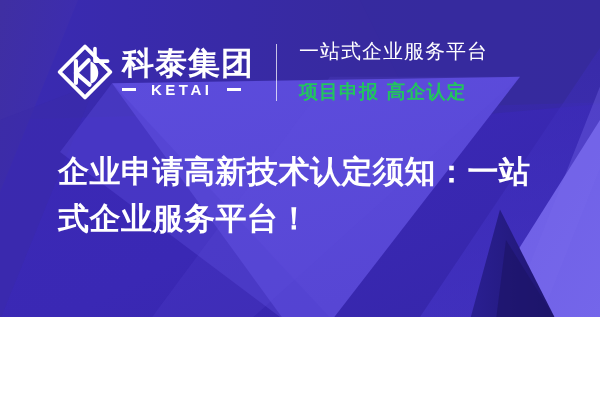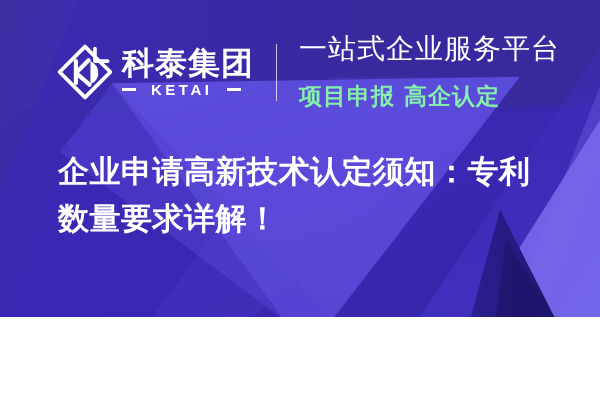--- a/index.html
+++ b/index.html
@@ -103,33 +103,33 @@
 
   .tagline-block {
     display: flex;
     flex-direction: column;
     justify-content: center;
     height: 64px;
   }
 
   .tagline-main {
     font-family: Liberation Sans, sans-serif;
-    font-size: 28px;
+    font-size: 20px;
     font-weight: 300;
     color: #ffffff;
     letter-spacing: 1px;
     line-height: 1.12;
     white-space: nowrap;
   }
 
   .tagline-sub {
     font-family: "DejaVu Serif", "Liberation Serif", serif;
-    font-size: 23px;
-    font-weight: 700;
-    color: #86efac;
+    font-size: 19px;
+    font-weight: 700;
+    color: #22c55e;
     letter-spacing: 1px;
     line-height: 1.25;
     margin-top: 18px;
     white-space: nowrap;
   }
 
   
   .headline {
     position: absolute;
     left: 58px;
@@ -241,16 +241,16 @@
     </div>
 
     <div class="divider"></div>
 
     <div class="tagline-block">
       <div class="tagline-main">一站式企业服务平台</div>
       <div class="tagline-sub">项目申报 高企认定</div>
     </div>
   </div>
 
-  <div class="headline">企业申请高新技术认定须知：专利数量要求详解！</div>
+  <div class="headline">企业申请高新技术认定须知：一站式企业服务平台！</div>
 
   <div class="bottom-strip"></div>
 </div>
 
 </body></html>

